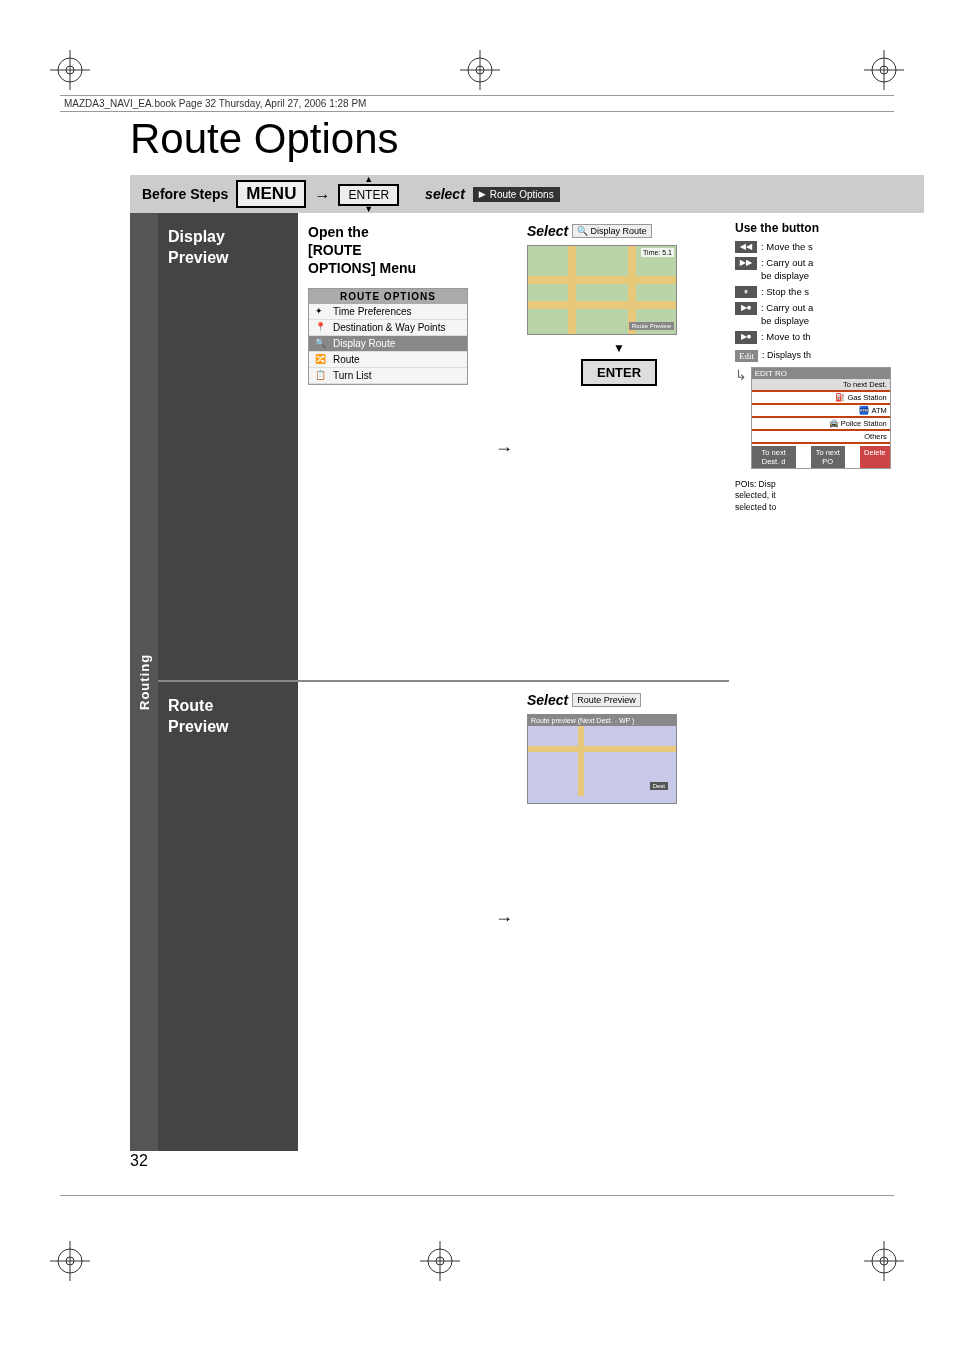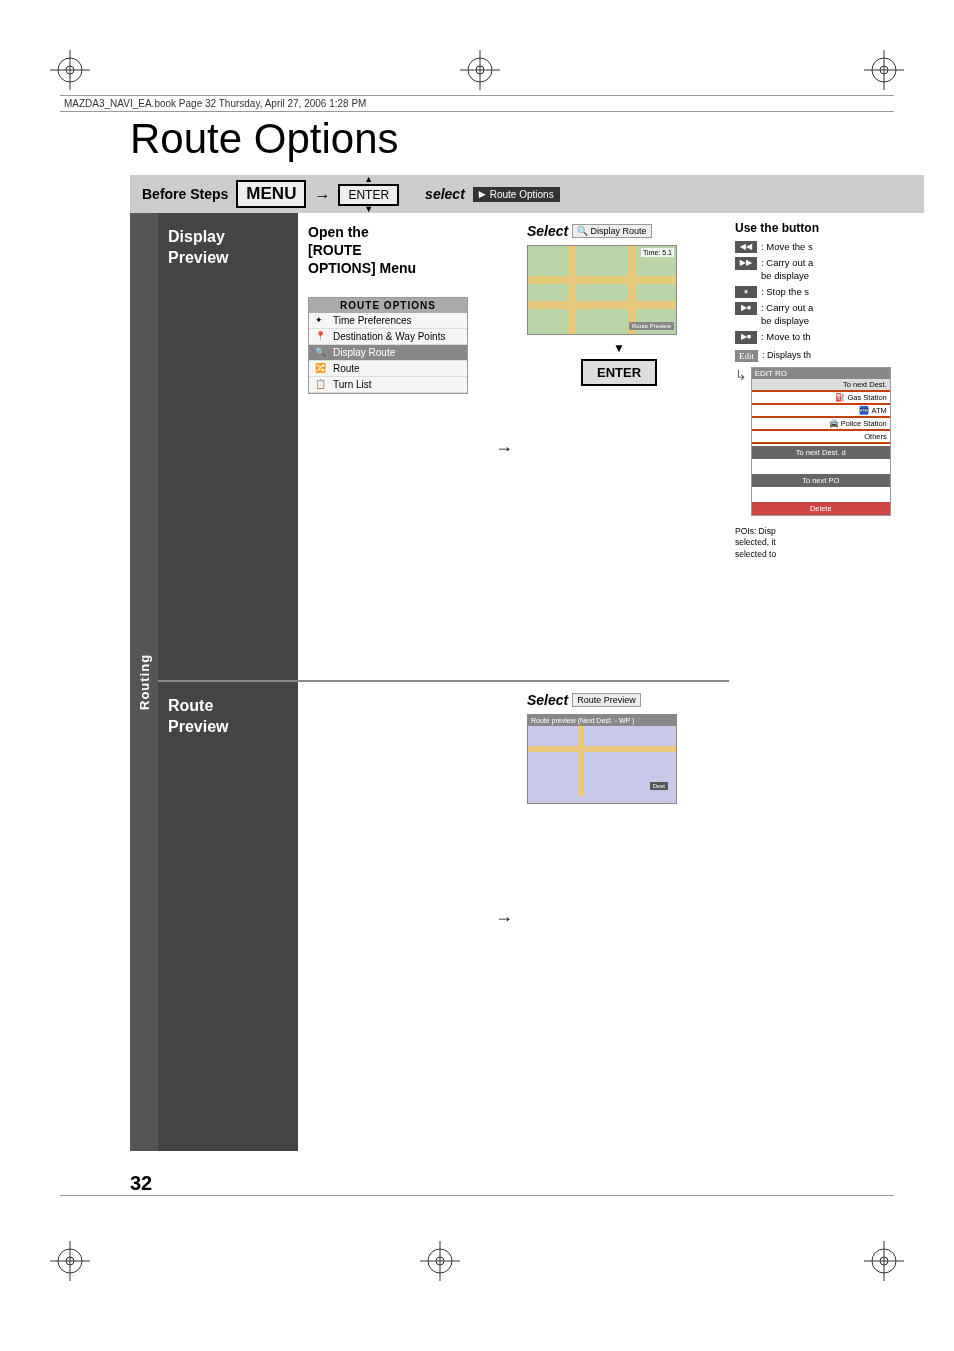--- a/index.html
+++ b/index.html
@@ -140,21 +140,21 @@
       line-height: 1.3;
     }
 
     
     .section-middle {
       flex: 1;
       padding: 10px;
       background: #fff;
       display: flex;
       flex-direction: column;
-      gap: 19px;
+      gap: 10px;
     }
 
     .open-route-title {
       font-weight: bold;
       font-size: 14px;
       line-height: 1.3;
     }
 
     
     .route-options-menu {
@@ -335,21 +335,21 @@
       padding: 1px 3px;
       border-bottom: 2px solid #c2410c;
       display: flex;
       align-items: center;
       gap: 2px;
       font-size: 7.5px;
       justify-content: flex-end;
     }
     .edit-footer-btns {
       display: flex;
-      flex-direction: column;
+      flex-direction: row;
       gap: 15px;
       margin-top: 2px;
     }
     .edit-footer-btn {
       background: #666;
       color: #fff;
       font-size: 7.5px;
       padding: 2px 4px;
       text-align: center;
     }
@@ -367,24 +367,24 @@
       height: 90px;
       background: #c8c8e8;
       border: 1px solid #888;
       position: relative;
       overflow: hidden;
     }
 
     
     .page-number {
       position: absolute;
-      bottom: 156px;
+      bottom: 181px;
       left: 130px;
-      font-size: 20px;
-      font-weight: bold;
+      font-size: 16px;
+      font-weight: normal;
     }
 
     
     .bottom-line {
       position: absolute;
       bottom: 155px;
       left: 60px;
       right: 60px;
       border-bottom: 1px solid #999;
     }

